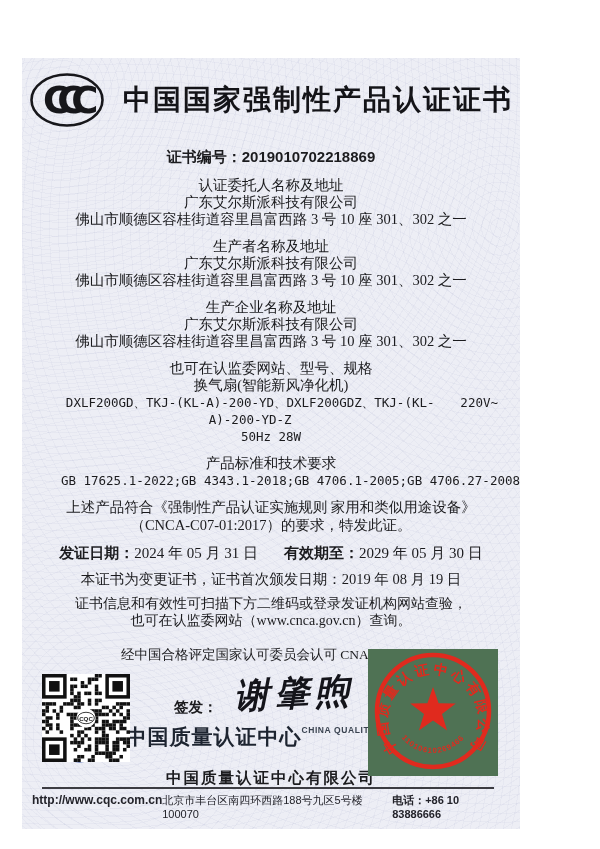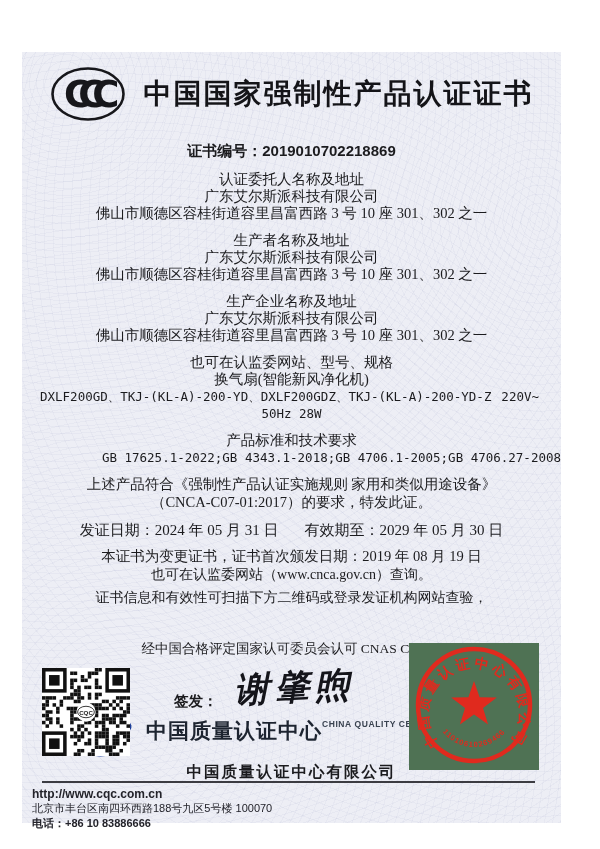--- a/index.html
+++ b/index.html
@@ -2,61 +2,61 @@
 <html><head>
 <meta charset="utf-8">
 <style>
   html,body{margin:0;padding:0;}
   body{
     width:600px;height:849px;position:relative;background:#ffffff;
     font-family:"Liberation Serif","DejaVu Serif",serif;color:#1b1b1e;
     overflow:hidden;
   }
   .paper{
-    position:absolute;left:22px;top:52px;width:539px;height:771px;
+    position:absolute;left:22px;top:58px;width:498px;height:771px;
     background:
       repeating-radial-gradient(circle at 8% 4%, rgba(108,116,170,.055) 0 1px, transparent 1px 7px),
       repeating-radial-gradient(circle at 96% 22%, rgba(108,116,170,.05) 0 1px, transparent 1px 9px),
       repeating-radial-gradient(circle at 20% 88%, rgba(108,116,170,.05) 0 1px, transparent 1px 8px),
       #edeef5;
   }
   .hdr{display:flex;align-items:center;justify-content:center;gap:18px;padding-top:14px;height:56px;}
   .ccc-logo{width:76px;height:56px;flex:0 0 auto;}
   .title{font-size:28px;font-weight:700;letter-spacing:2px;color:#141418;}
   .cert-no{margin-top:20px;font-size:15px;font-weight:700;text-align:center;}
   .num{font-family:"Liberation Sans","DejaVu Sans",sans-serif;font-weight:700;}
   .sec{margin-top:9px;text-align:center;}
   .sec-h{font-size:14.5px;font-weight:400;line-height:18px;}
   .sec-line{font-size:14.5px;line-height:17px;}
   .models-row{display:flex;justify-content:space-between;padding:0 22px 0 18px;
     font-family:"DejaVu Sans Mono","Liberation Mono",monospace;font-size:12.5px;line-height:17px;}
   .power{font-family:"DejaVu Sans Mono","Liberation Mono",monospace;font-size:12.5px;line-height:17px;text-align:center;}
   .standards-list{font-family:"DejaVu Sans Mono","Liberation Mono",monospace;font-size:12.5px;line-height:17px;text-align:right;}
   .statement{margin-top:10px;font-size:14.5px;line-height:17.5px;text-align:center;}
   .dates{margin-top:10px;font-size:15px;text-align:center;}
-  .dates .lbl{font-weight:400;}
+  .dates .lbl{font-weight:700;}
   .dates .gap{display:inline-block;width:26px;}
   .note{font-size:14px;line-height:17.5px;text-align:center;}
   .note-change{margin-top:8px;font-size:14.5px;}
   .note-verify{margin-top:6px;}
   .cnas{position:absolute;top:588px;left:0;width:100%;text-align:center;font-size:13.5px;z-index:1;}
   .qr{position:absolute;left:20px;top:616px;width:88px;height:88px;z-index:2;}
   .sign-row{position:absolute;left:152px;top:612px;width:270px;display:flex;align-items:flex-end;gap:16px;z-index:1;}
   .sign-label{font-size:14.5px;font-weight:700;}
   .sig{font-size:35px;font-weight:700;font-style:italic;letter-spacing:5px;transform:rotate(-3deg);color:#14141a;}
   .seal{position:absolute;right:22px;top:591px;width:130px;height:127px;z-index:3;}
   .cqc-row{position:absolute;left:50%;top:652px;transform:translateX(-50%);display:flex;align-items:center;gap:10px;white-space:nowrap;z-index:1;}
   .cqc-logo{width:66px;height:54px;flex:0 0 auto;}
   .cqc-names{display:flex;flex-direction:row;align-items:flex-start;}
   .cqc-cn{font-size:21px;font-weight:700;letter-spacing:1px;color:#1d2430;line-height:24px;}
   .cqc-en{font-family:"Liberation Sans","DejaVu Sans",sans-serif;font-size:8.5px;font-weight:700;letter-spacing:.6px;color:#3a4350;line-height:11px;}
   .company-line{position:absolute;top:710px;left:0;width:100%;text-align:center;font-size:15.5px;font-weight:700;letter-spacing:2px;z-index:1;}
   .rule{position:absolute;top:729px;left:20px;right:26px;border-top:2px solid #3c3c42;z-index:1;}
   .footer-row{position:absolute;top:735px;left:10px;right:14px;display:flex;justify-content:space-between;align-items:flex-start;
-    font-family:"Liberation Sans","DejaVu Sans",sans-serif;font-size:11px;color:#23232a;z-index:1;flex-direction:column;}
+    font-family:"Liberation Sans","DejaVu Sans",sans-serif;font-size:11px;color:#23232a;z-index:1;}
   .footer-url{font-size:12px;font-weight:700;}
   .footer-addr{font-size:11px;}
   .footer-phone{font-size:11px;font-weight:700;}
 </style>
 </head>
 <body>
 
 <div class="paper">
 
   <div class="hdr">
@@ -107,22 +107,22 @@
   <div class="statement">
     <div>上述产品符合《强制性产品认证实施规则 家用和类似用途设备》</div>
     <div>（CNCA-C07-01:2017）的要求，特发此证。</div>
   </div>
 
   <div class="dates">
     <span class="lbl">发证日期：</span><span>2024 年 05 月 31 日</span><span class="gap"></span><span class="lbl">有效期至：</span><span>2029 年 05 月 30 日</span>
   </div>
 
   <div class="note note-change">本证书为变更证书，证书首次颁发日期：2019 年 08 月 19 日</div>
+  <div class="note note-verify">证书信息和有效性可扫描下方二维码或登录发证机构网站查验，</div>
   <div class="note">也可在认监委网站（www.cnca.gov.cn）查询。</div>
-  <div class="note note-verify">证书信息和有效性可扫描下方二维码或登录发证机构网站查验，</div>
 
   <div class="cnas">经中国合格评定国家认可委员会认可 CNAS C001-P</div>
 
   <div class="qr">
     <svg viewBox="0 0 100 100" width="88" height="88">
       <rect x="0" y="0" width="100" height="100" fill="#ffffff"></rect>
       <g class="cells" fill="#111111">
           <rect x="60" y="0" width="4" height="4"></rect>
           <rect x="64" y="0" width="4" height="4"></rect>
           <rect x="32" y="4" width="4" height="4"></rect>

